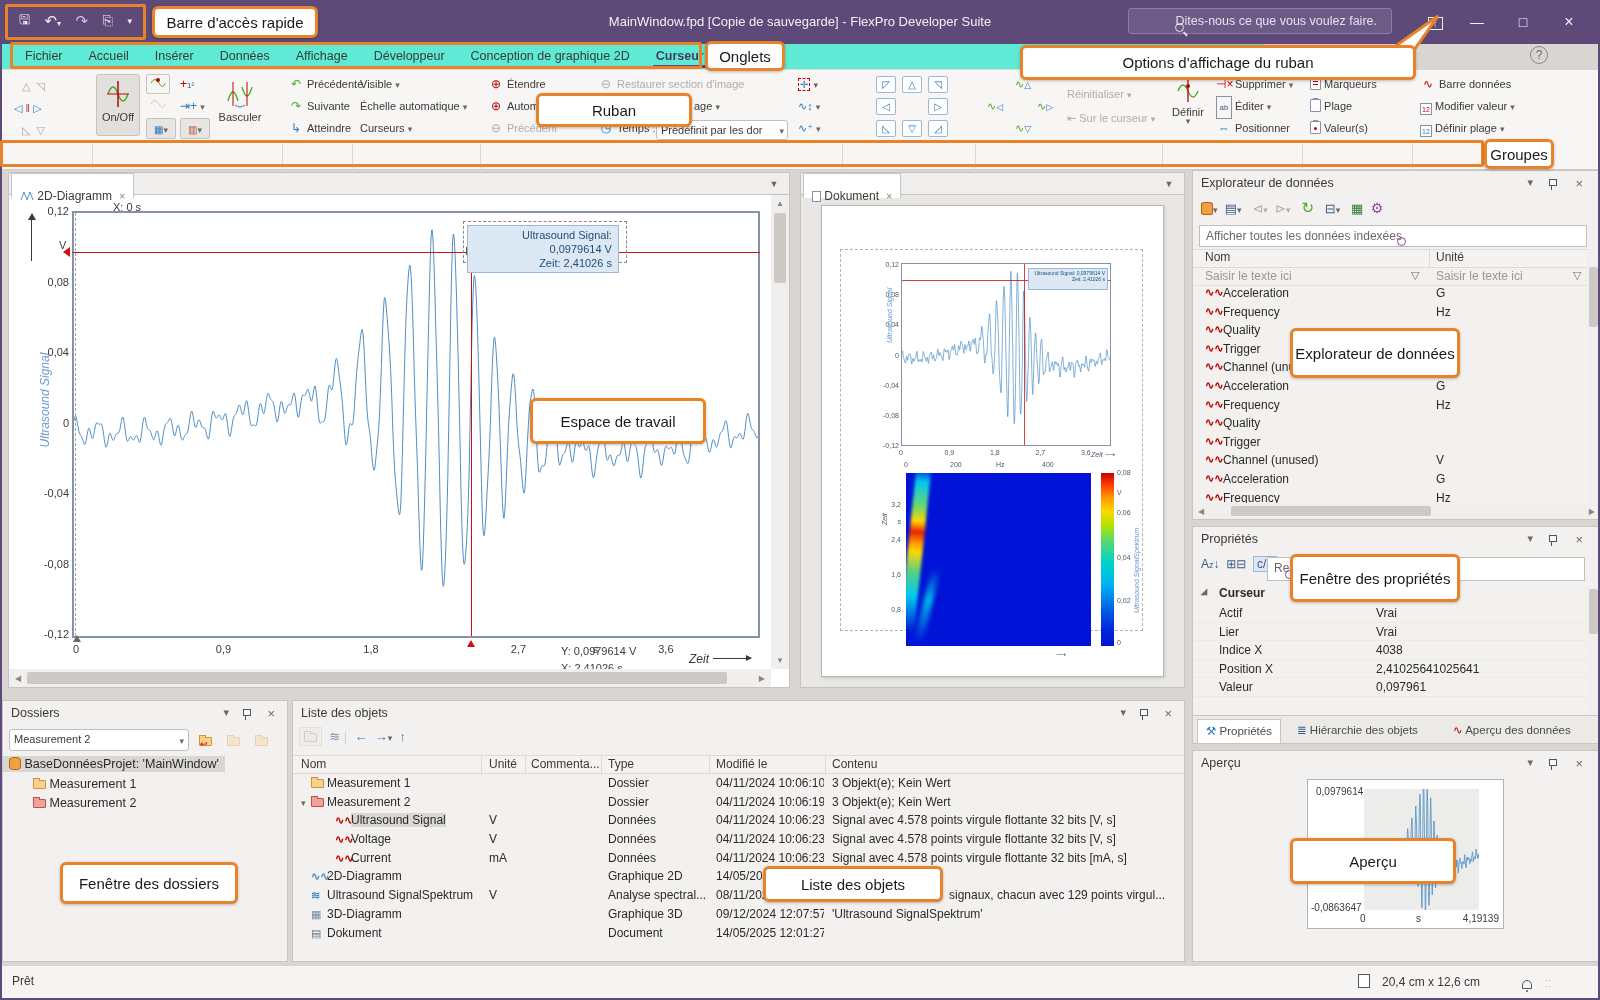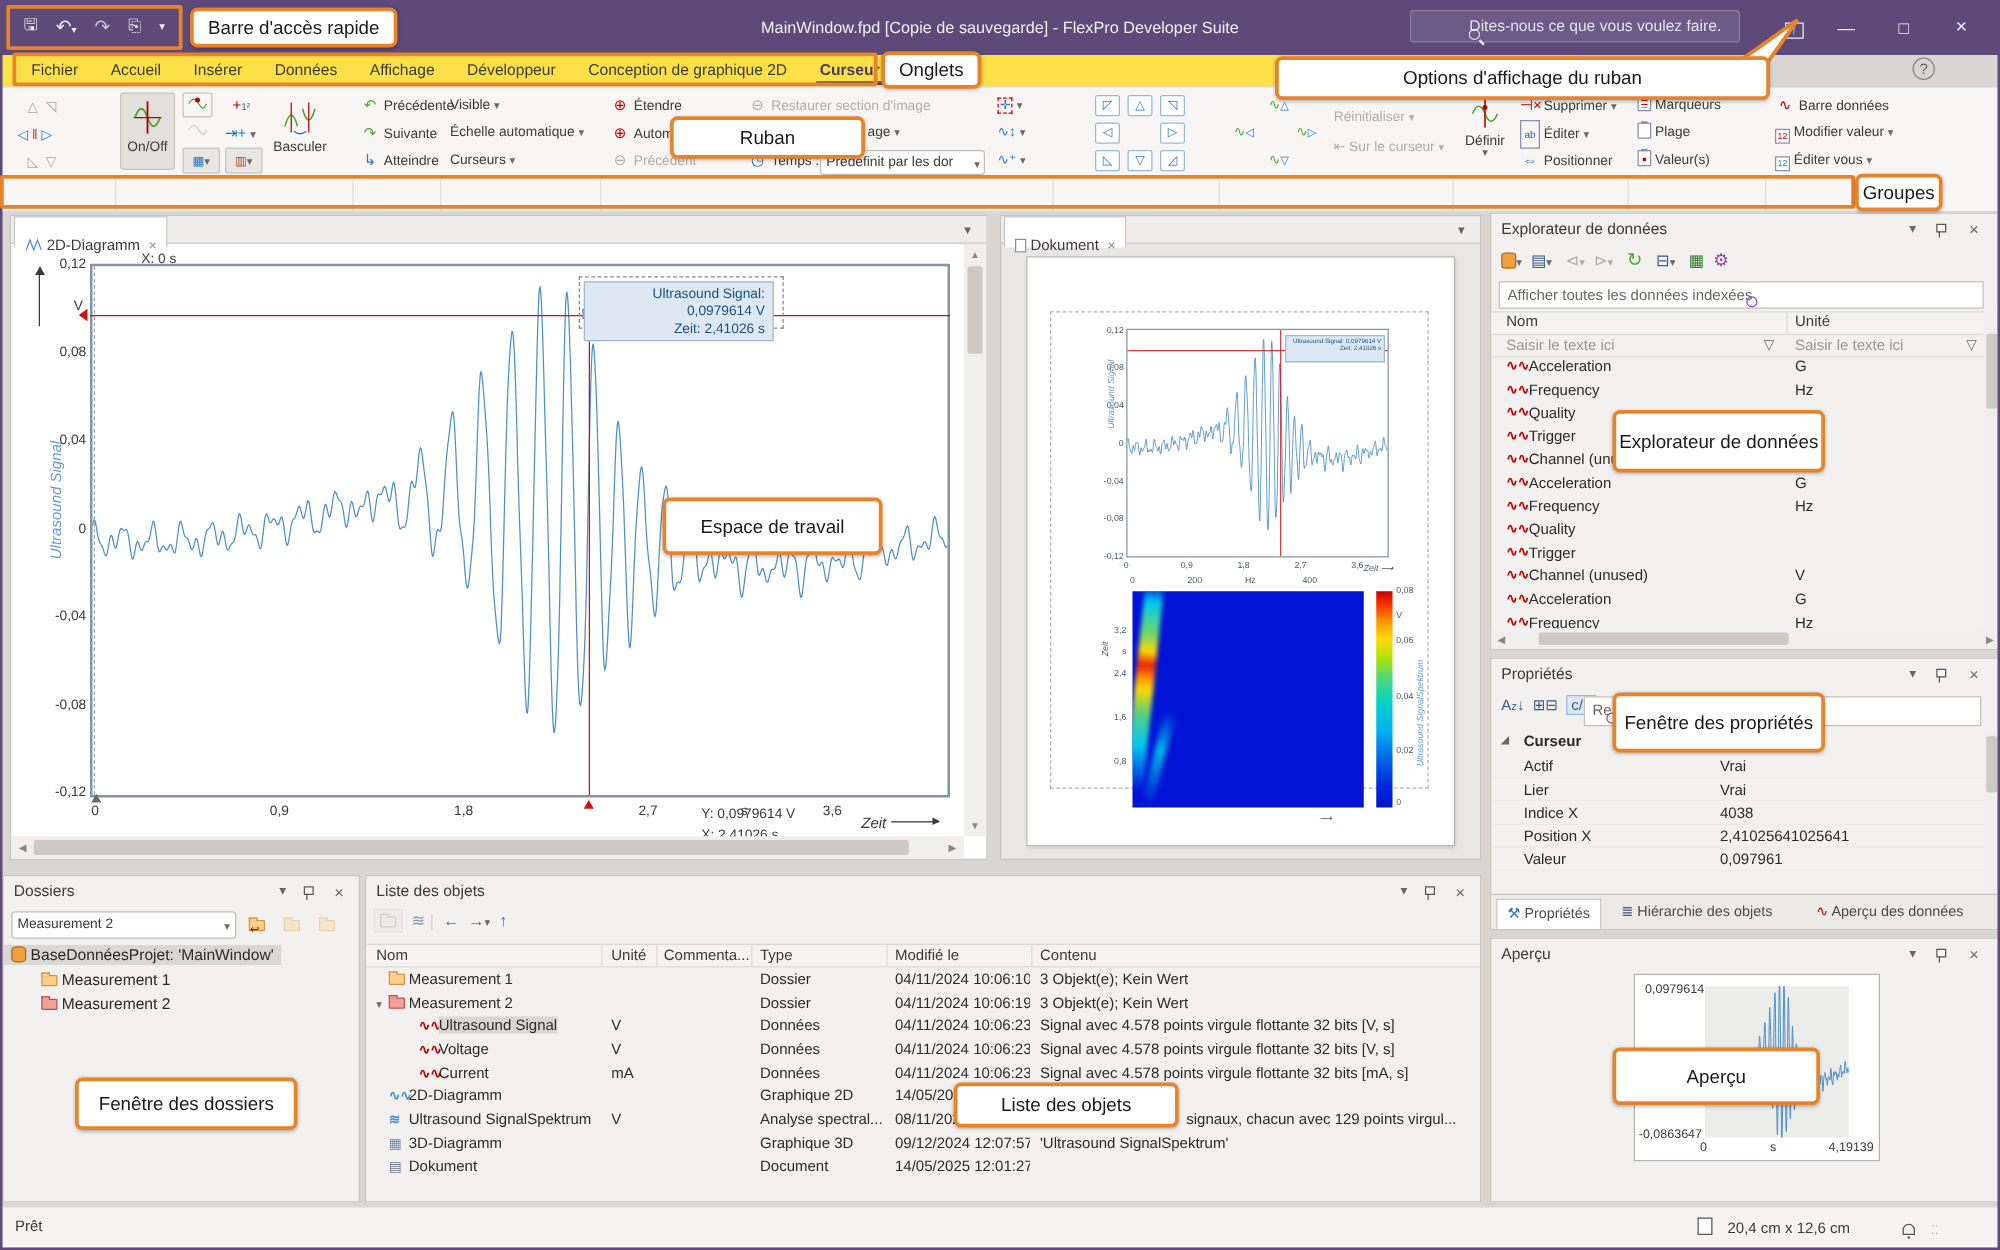--- a/index.html
+++ b/index.html
@@ -8,21 +8,21 @@
 .tx{font-size:12px;color:#3b3a39}
 .caret{font-size:9px;color:#6a6865}
 
 #titlebar{left:0;top:0;width:1600px;height:44px;background:#5d4a78;color:#f2eef6}
 .qat-ic{display:inline-block;color:#f2eef6;font-size:15px;margin:0 5px;vertical-align:middle}
 #searchpill{left:1128px;top:8px;width:264px;height:26px;background:#6c5a87;border:1px solid #8d7da4;border-radius:3px;color:#e6e0ee;font-size:12.5px;line-height:24px;padding-left:34px}
 .lens{display:inline-block;width:9px;height:9px;border:1.5px solid #e6e0ee;border-radius:50%;position:relative}
 .lens::after{content:"";position:absolute;width:5px;height:1.5px;background:#e6e0ee;transform:rotate(45deg);left:7px;top:9px}
 .winbtn{width:30px;height:28px;text-align:center;line-height:28px;color:#f2eef6;font-size:14px}
 
-#tabrow{left:0;top:44px;width:1264px;height:26px;background:#fde047;border-bottom:1px solid #e0ddd9}
+#tabrow{left:0;top:44px;width:1264px;height:26px;background:#5eead4;border-bottom:1px solid #e0ddd9}
 .rtab{position:relative;display:inline-block;padding:0 13px;font-size:12.5px;color:#3b3a39;line-height:25px;cursor:default}
 .rtab.active{font-weight:bold;color:#4a3a63}
 .rtab.active::after{content:"";position:absolute;left:10px;right:10px;bottom:1px;height:3px;background:#5d4a78}
 
 #ribbon{left:0;top:70px;width:1600px;height:100px;background:#f7f6f4;border-bottom:1px solid #cfccc8}
 .rgroup{position:absolute;top:4px;height:66px}
 .gsep{position:absolute;top:74px;width:1px;height:64px;background:#ddd9d5}
 .glabels{position:absolute;top:142px;height:24px;width:1600px}
 .glabel{position:absolute;text-align:center;font-size:11px;color:#6a6865;line-height:24px}
 .launcher{position:absolute;font-size:9px;color:#8a8784;top:147px}
@@ -146,21 +146,21 @@
         </svg>
       <div>On/Off</div>
     </div>
     <div class="rbtn" style="left:54px;top:0;width:24px;height:20px;border:1px solid #c6c3bf;border-radius:2px;text-align:center"><svg width="18" height="14">
           <path d="M2 8 Q6 1 10 8 T16 8" stroke="#4ea72e" fill="none"></path>
           <circle cx="9" cy="5" r="2" fill="#c00000"></circle>
         </svg></div>
     <div class="rbtn" style="left:54px;top:22px;width:24px;height:20px;text-align:center;opacity:.4"><svg width="18" height="14">
           <path d="M2 8 Q6 1 10 8 T16 8" stroke="#888" fill="none"></path>
         </svg></div>
-    <div class="rbtn" style="left:88px;top:0;width:26px;text-align:center"><span class="red" style="font-size:12px">+</span><span style="font-size:8px;color:#3b5a8a">1²</span></div>
+    <div class="rbtn" style="left:88px;top:0;width:26px;text-align:left"><span class="red" style="font-size:12px">+</span><span style="font-size:8px;color:#3b5a8a">1²</span></div>
     <div class="rbtn" style="left:88px;top:22px"><span class="blue" style="font-size:12px">⇥+</span> <span class="caret">▾</span></div>
     <div class="rbtn" style="left:54px;top:44px;width:30px;border:1px solid #c6c3bf;border-radius:2px;background:#e8e6e3;text-align:center"><span class="blue" style="font-size:10px">▦</span><span class="caret">▾</span></div>
     <div class="rbtn" style="left:88px;top:44px;width:30px;border:1px solid #c6c3bf;border-radius:2px;background:#e8e6e3;text-align:center"><span style="color:#b05030;font-size:10px">▥</span><span class="caret">▾</span></div>
     <div class="bigbtn" style="left:122px;top:0;width:52px">
       <svg width="30" height="30" style="margin-top:4px">
           <path d="M3 22 Q8 4 13 22" stroke="#4ea72e" fill="none" stroke-width="1.3"></path>
           <path d="M17 8 Q22 26 27 8" stroke="#4ea72e" fill="none" stroke-width="1.3"></path>
           <line x1="8" y1="3" x2="8" y2="27" stroke="#c00000"></line>
           <line x1="22" y1="3" x2="22" y2="27" stroke="#c00000"></line>
           <path d="M10 26 Q15 30 20 26" stroke="#2b78c2" fill="none"></path>
@@ -238,21 +238,21 @@
   <div class="rgroup" style="left:1302px;width:110px">
     <div class="rbtn" style="left:8px;top:0"><span class="clip bars"></span> <span>Marqueurs</span></div>
     <div class="rbtn" style="left:8px;top:22px"><span class="clip"></span> <span>Plage</span></div>
     <div class="rbtn" style="left:8px;top:44px"><span class="clip dot"></span> <span>Valeur(s)</span></div>
   </div>
   <div class="gsep" style="left:1412px"></div>
 
   <div class="rgroup" style="left:1412px;width:128px">
     <div class="rbtn" style="left:8px;top:0"><span class="ric red">∿</span><span>Barre données</span></div>
     <div class="rbtn" style="left:8px;top:22px"><span class="cal">12</span> <span>Modifier valeur</span> <span class="caret">▾</span></div>
-    <div class="rbtn" style="left:8px;top:44px"><span class="cal" style="color:#2b78c2">12</span> <span>Éditer vous</span> <span class="caret">▾</span></div>
+    <div class="rbtn" style="left:8px;top:44px"><span class="cal" style="color:#2b78c2">12</span> <span>Définir plage</span> <span class="caret">▾</span></div>
   </div>
 
   <div class="glabels">
     <span class="glabel" style="left:8px;width:84px">Navigation</span>
     <span class="glabel" style="left:92px;width:190px">Curseur</span>
     <span class="launcher" style="left:268px">⌟</span>
     <span class="glabel" style="left:282px;width:70px">Événement</span>
     <span class="glabel" style="left:352px;width:128px">Courbes</span>
     <span class="glabel" style="left:480px;width:362px">Zoomer courbe</span>
     <span class="glabel" style="left:842px;width:133px">Déplacer section d'image</span>

